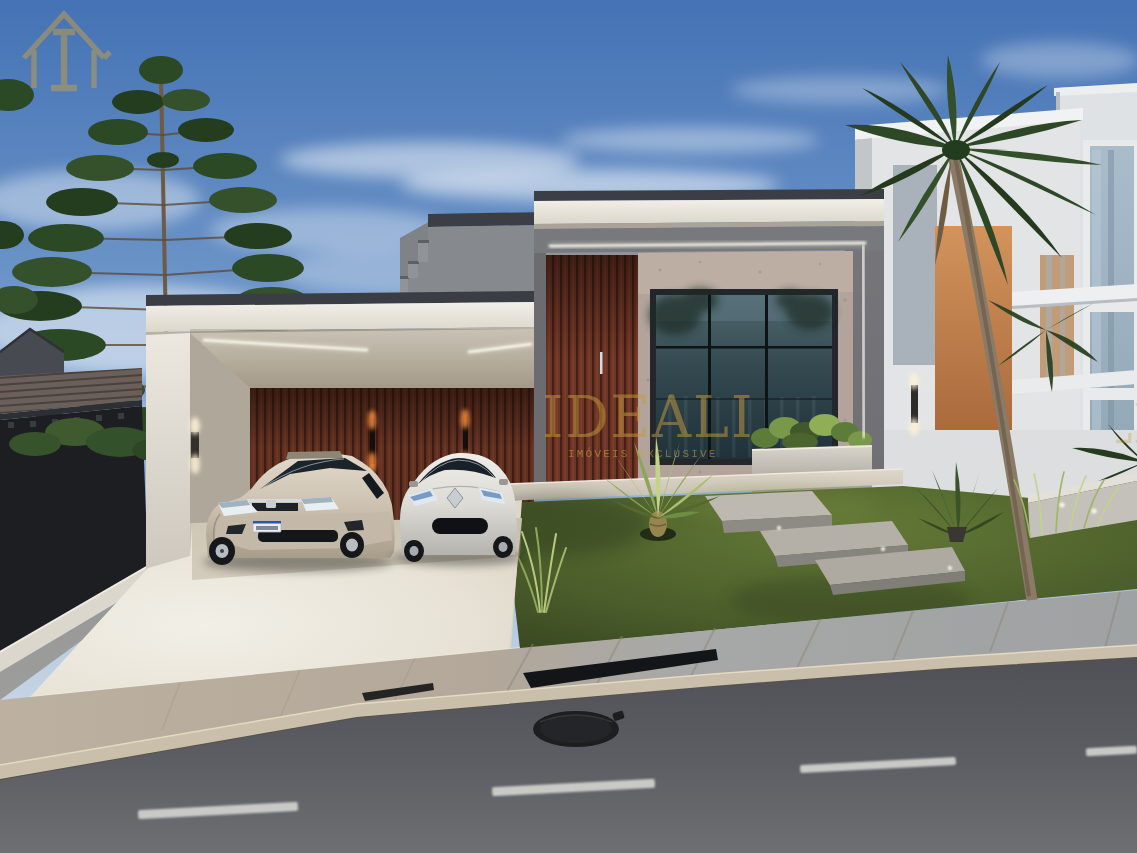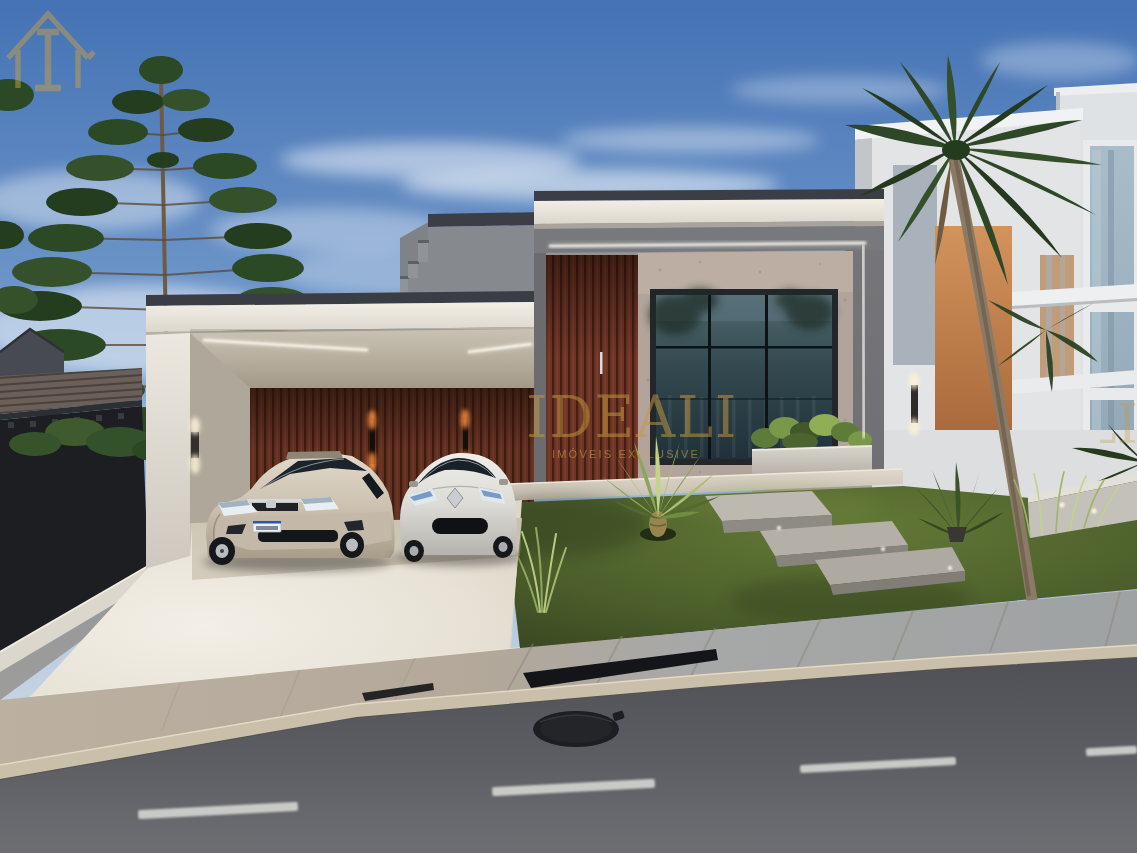--- a/index.html
+++ b/index.html
@@ -1,27 +1,27 @@
 <!DOCTYPE html>
 <html><head>
 <meta charset="utf-8">
 <style>
   html,body{margin:0;padding:0;background:#10141a;}
   .stage{position:relative;width:1137px;height:853px;overflow:hidden;
          font-family:"DejaVu Sans",sans-serif;}
   .stage svg{position:absolute;left:0;top:0;display:block;}
-  .watermark{position:absolute;left:0;top:0;width:954px;height:853px;
+  .watermark{position:absolute;left:16px;top:0;width:954px;height:853px;
              pointer-events:none;}
   .wm-icon{position:absolute;left:424px;top:374px;opacity:.5;}
   .wm-brand{position:absolute;left:526px;top:386px;height:62px;line-height:62px;
             font-family:"DejaVu Serif",serif;font-size:57px;font-weight:400;
             letter-spacing:2px;color:#c49a3f;opacity:.52;
             transform:scaleX(.95);transform-origin:left center;white-space:nowrap;}
   .wm-tagline{position:absolute;left:552px;top:448px;
-              font-family:Liberation Sans, sans-serif;font-size:11px;
+              font-family:Liberation Mono, monospace;font-size:11px;
               letter-spacing:2.2px;color:#c8a24a;opacity:.58;white-space:nowrap;}
   .wm-partial{position:absolute;left:1100px;top:394px;width:38px;height:62px;
               overflow:hidden;direction:rtl;font-family:"DejaVu Serif",serif;
               font-size:54px;line-height:62px;color:#c49a3f;opacity:.3;white-space:nowrap;}
 </style>
 </head>
 <body>
 
 <div class="stage">
 <svg width="1137" height="853" viewBox="0 0 1137 853">

